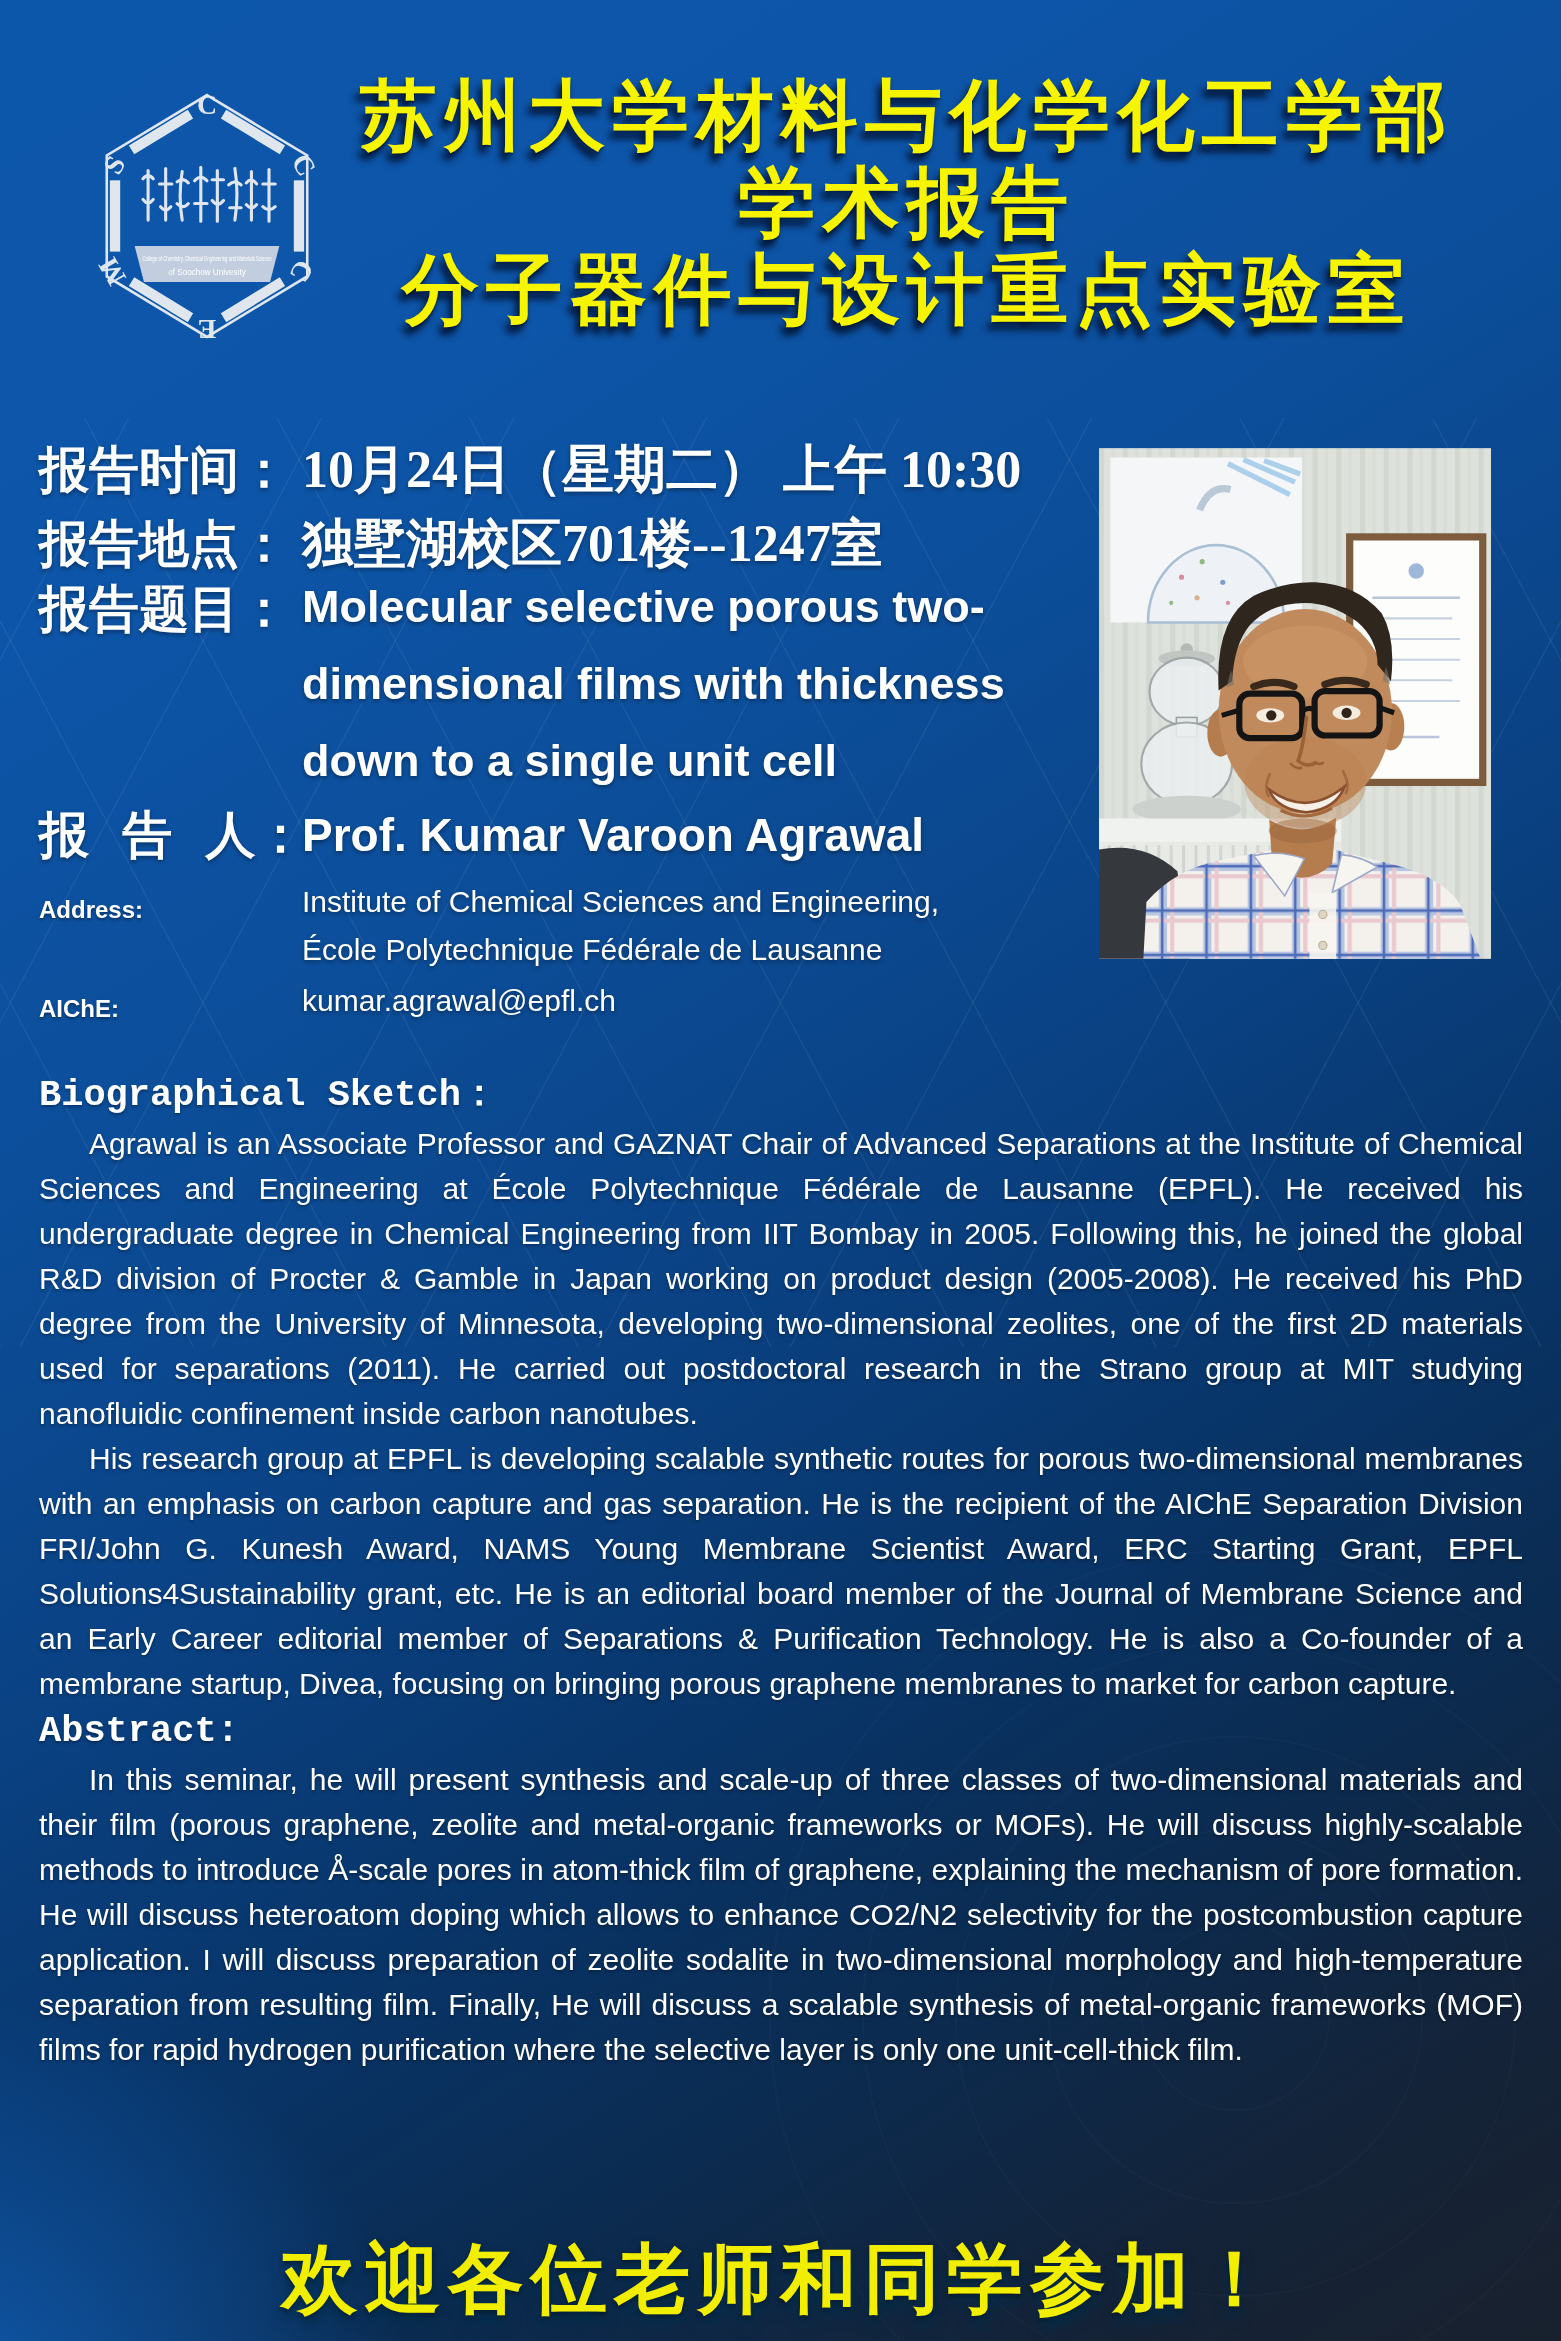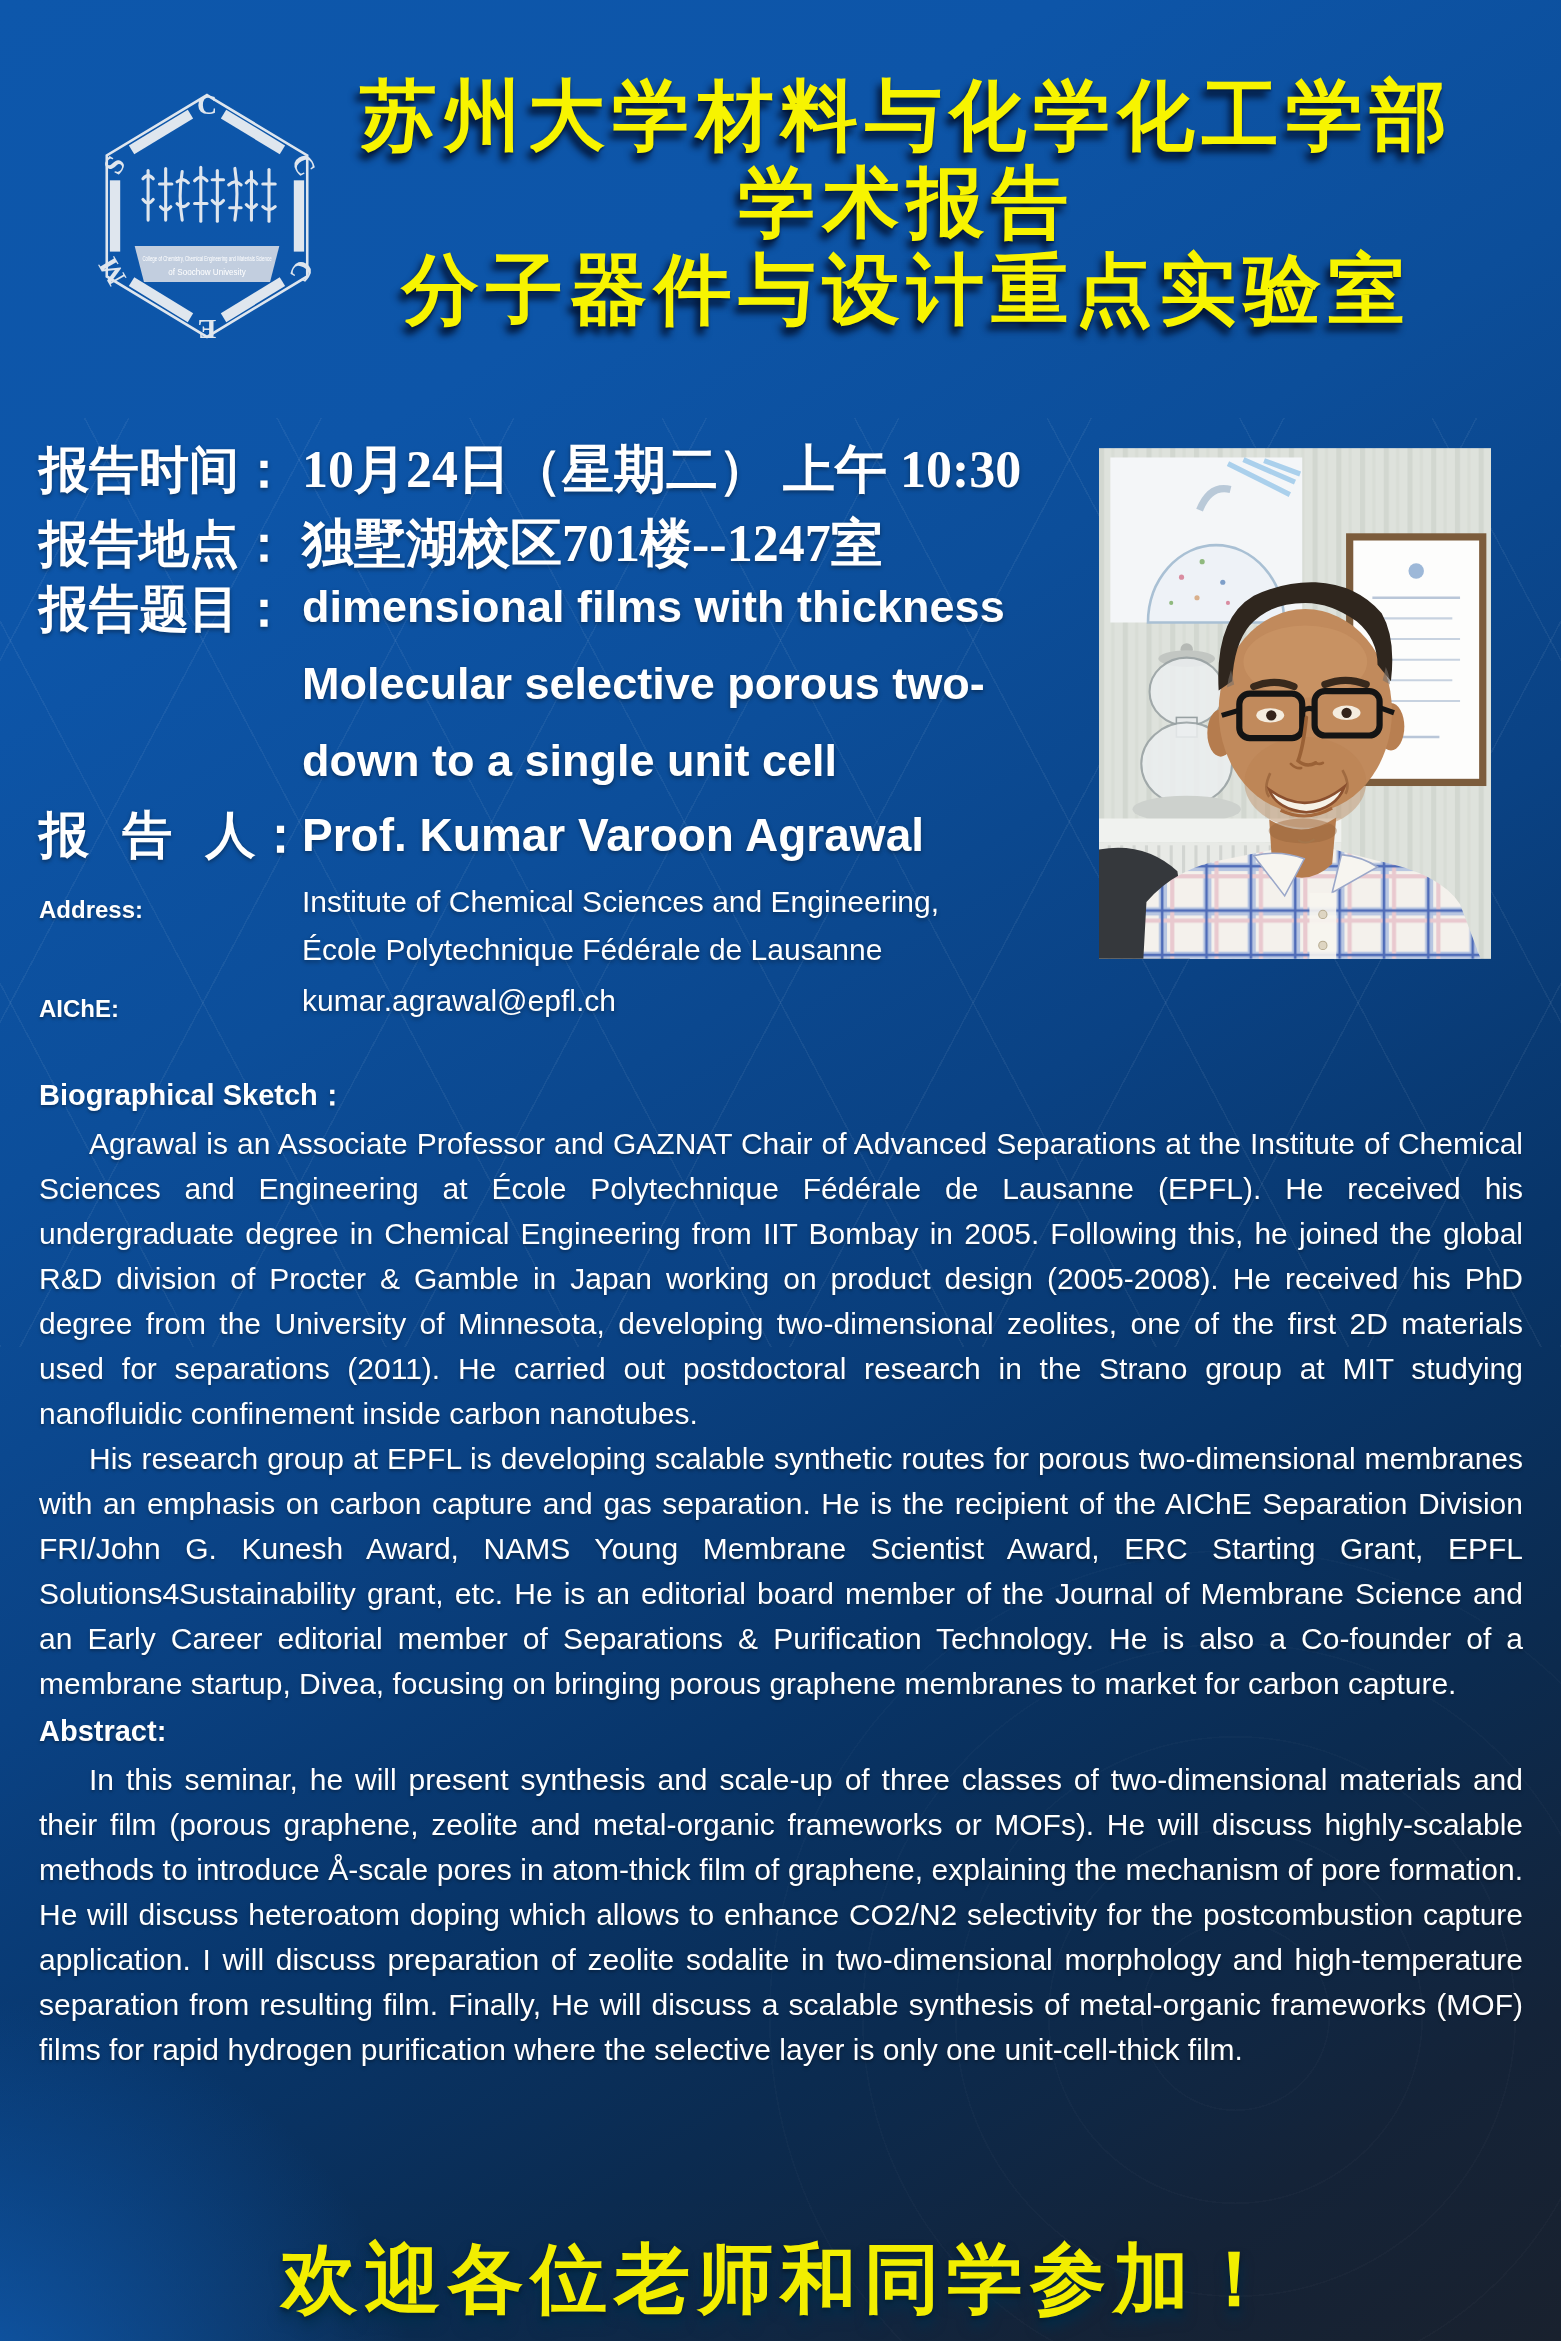--- a/index.html
+++ b/index.html
@@ -34,21 +34,21 @@
   .cn-label{position:absolute;left:39px;font-size:50px;font-weight:bold;line-height:68px;white-space:nowrap;text-shadow:0 2.1px 4.1px rgba(0,0,0,0.4);}
   .speaker-label{word-spacing:20.7px;text-align:right;}
   .val{position:absolute;left:302px;white-space:nowrap;text-shadow:0 2.1px 4.1px rgba(0,0,0,0.4);}
   .val-serif{font-family:"Liberation Serif","DejaVu Serif",serif;font-weight:bold;font-size:52px;line-height:68px;}
   .topic-line{font-weight:bold;font-size:45px;line-height:77px;white-space:nowrap;text-shadow:0 2.1px 4.1px rgba(0,0,0,0.4);}
   .speaker-name{font-weight:bold;font-size:46px;line-height:68px;}
   .en-label{position:absolute;left:39px;font-size:24px;font-weight:bold;line-height:48px;padding-top:8.3px;text-shadow:0 1.5px 3.1px rgba(0,0,0,0.4);}
   .addr-line{font-size:30px;line-height:48px;font-weight:normal;}
   .photo{position:absolute;left:1099px;top:448px;width:392px;height:511px;}
   .content{position:absolute;left:39px;top:1070px;width:1484px;text-shadow:0 1.5px 3.1px rgba(0,0,0,0.35);}
-  .content h3{margin:0;font-size:29px;line-height:51px;font-weight:bold;}
+  .content h3{margin:0;font-size:37px;line-height:51px;font-weight:bold;font-family:Liberation Mono, monospace;}
   .content p{margin:0;font-size:30px;line-height:45px;text-align:justify;text-indent:50px;}
   .welcome{
     position:absolute;left:0;right:0;top:2229px;text-align:center;
     font-family:"Liberation Serif","DejaVu Serif",serif;font-weight:bold;
     font-size:76px;letter-spacing:7.2px;color:#f2ee00;
     text-shadow:0 10.3px 12.4px rgba(0,45,75,0.95), 0 3.1px 4.1px rgba(0,0,0,0.5);
     white-space:nowrap;
   }
 </style>
 </head>
@@ -134,22 +134,22 @@
     <span class="cn-label cn-serif">报告时间：</span>
     <span class="val val-serif">10月24日（星期二） 上午 10:30</span>
   </div>
   <div class="row" style="top:510px">
     <span class="cn-label cn-serif">报告地点：</span>
     <span class="val val-serif">独墅湖校区701楼--1247室</span>
   </div>
   <div class="row" style="top:568px">
     <span class="cn-label cn-serif" style="top:7.2px">报告题目：</span>
     <div class="val" style="top:0">
+      <div class="topic-line">Molecular selective porous two-</div>
       <div class="topic-line">dimensional films with thickness</div>
-      <div class="topic-line">Molecular selective porous two-</div>
       <div class="topic-line">down to a single unit cell</div>
     </div>
   </div>
   <div class="row" style="top:801px">
     <span class="cn-label cn-serif speaker-label">报 告 人：</span>
     <span class="val speaker-name">Prof. Kumar Varoon Agrawal</span>
   </div>
   <div class="row" style="top:878px">
     <span class="en-label">Address:</span>
     <div class="val">

